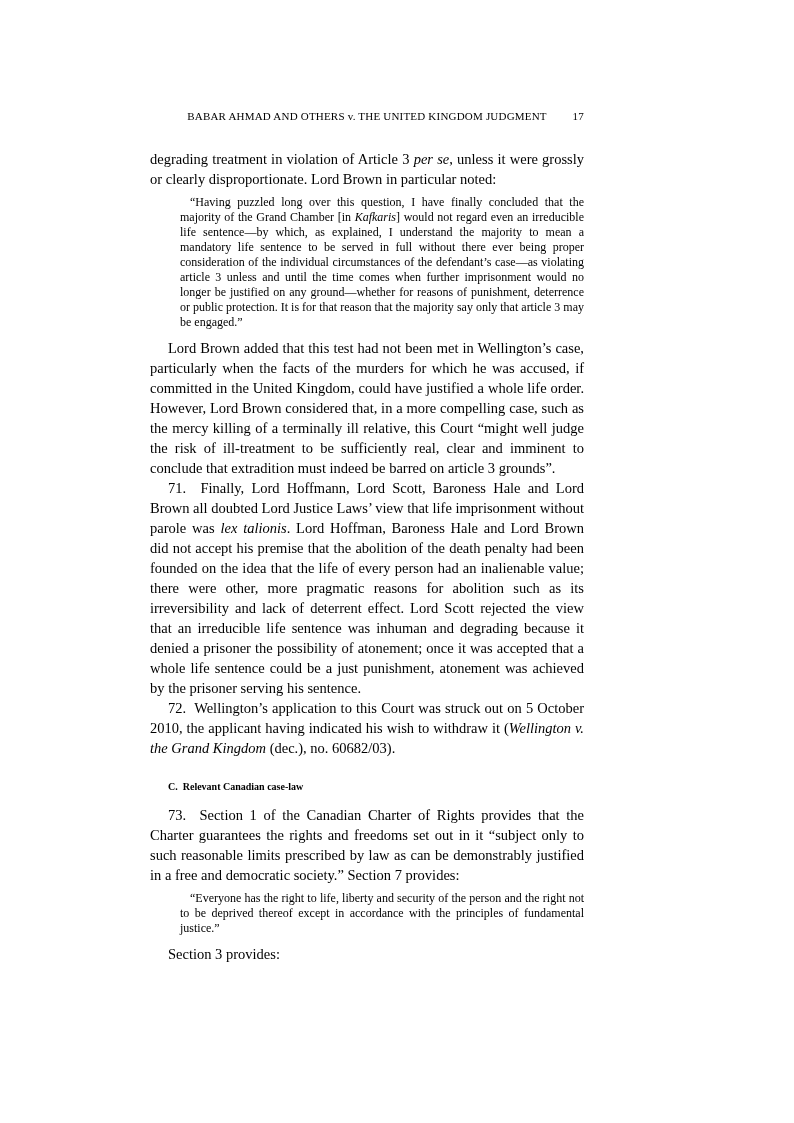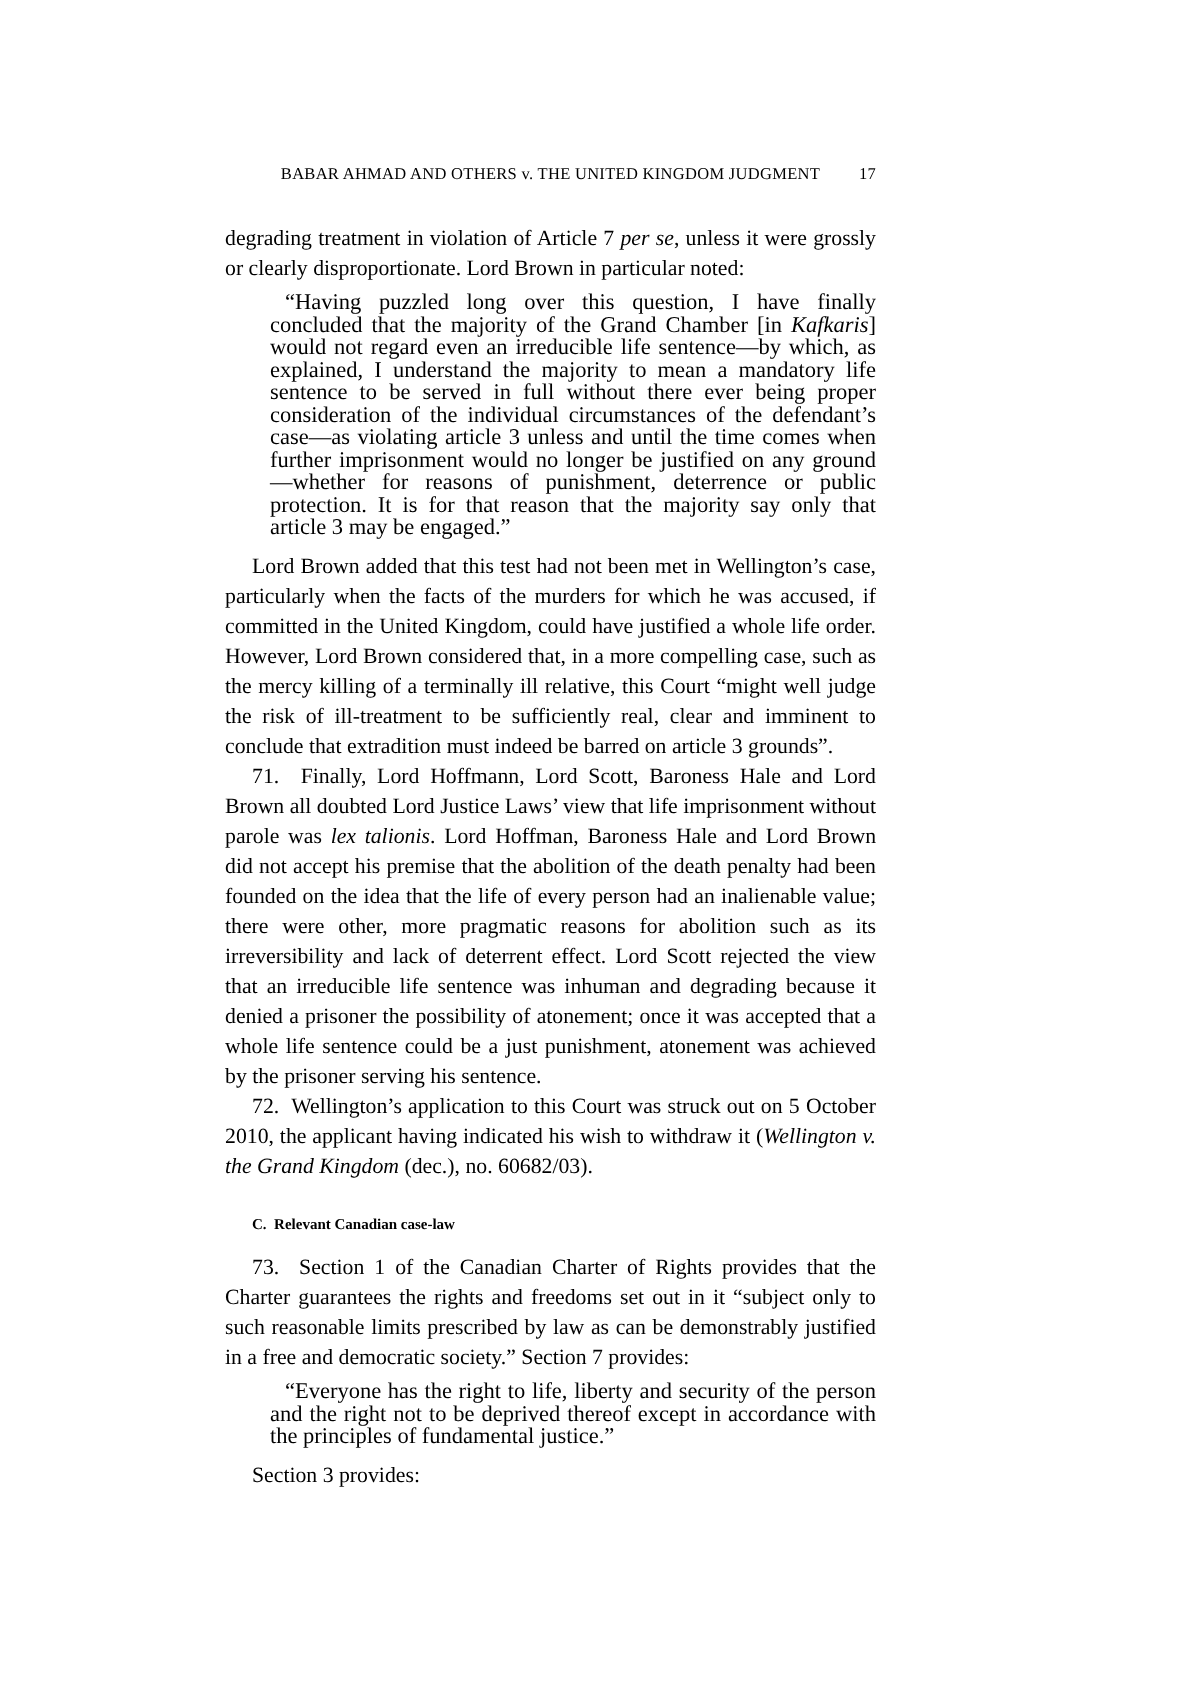--- a/index.html
+++ b/index.html
@@ -42,21 +42,21 @@
   }
   .paragraph {
     font-size: 14.5px;
     line-height: 20px;
     text-align: justify;
   }
   .paragraph.indent {
     text-indent: 18px;
   }
   .quote {
-    font-size: 15px;
+    font-size: 12px;
     line-height: 15px;
     text-align: justify;
     margin: 6px 0 8px 30px;
     text-indent: 10px;
   }
   .heading {
     font-size: 10px;
     font-weight: bold;
     margin: 23px 0 13px 18px;
   }
@@ -65,21 +65,21 @@
 </style>
 </head>
 <body>
 
 <div class="page">
   <div class="header">
     <span class="header-title">BABAR AHMAD AND OTHERS v. THE UNITED KINGDOM JUDGMENT</span>
     <span class="header-page-number">17</span>
   </div>
   <div class="doc-body">
-      <p class="block paragraph"><span class="seg">degrading treatment in violation of Article 7 </span><em class="seg">per se</em><span class="seg">, unless it were grossly or clearly disproportionate. Lord Brown in particular noted:</span></p>
+      <p class="block paragraph"><span class="seg">degrading treatment in violation of Article 3 </span><em class="seg">per se</em><span class="seg">, unless it were grossly or clearly disproportionate. Lord Brown in particular noted:</span></p>
       <p class="block quote"><span class="seg">“Having puzzled long over this question, I have finally concluded that the majority of the Grand Chamber [in </span><em class="seg">Kafkaris</em><span class="seg">] would not regard even an irreducible life sentence—by which, as explained, I understand the majority to mean a mandatory life sentence to be served in full without there ever being proper consideration of the individual circumstances of the defendant’s case—as violating article 3 unless and until the time comes when further imprisonment would no longer be justified on any ground—whether for reasons of punishment, deterrence or public protection. It is for that reason that the majority say only that article 3 may be engaged.”</span></p>
       <p class="block paragraph indent"><span class="seg">Lord Brown added that this test had not been met in Wellington’s case, particularly when the facts of the murders for which he was accused, if committed in the United Kingdom, could have justified a whole life order. However, Lord Brown considered that, in a more compelling case, such as the mercy killing of a terminally ill relative, this Court “might well judge the risk of ill-treatment to be sufficiently real, clear and imminent to conclude that extradition must indeed be barred on article 3 grounds”.</span></p>
       <p class="block paragraph indent"><span class="seg">71.&nbsp; Finally, Lord Hoffmann, Lord Scott, Baroness Hale and Lord Brown all doubted Lord Justice Laws’ view that life imprisonment without parole was </span><em class="seg">lex talionis</em><span class="seg">. Lord Hoffman, Baroness Hale and Lord Brown did not accept his premise that the abolition of the death penalty had been founded on the idea that the life of every person had an inalienable value; there were other, more pragmatic reasons for abolition such as its irreversibility and lack of deterrent effect. Lord Scott rejected the view that an irreducible life sentence was inhuman and degrading because it denied a prisoner the possibility of atonement; once it was accepted that a whole life sentence could be a just punishment, atonement was achieved by the prisoner serving his sentence.</span></p>
       <p class="block paragraph indent"><span class="seg">72.&nbsp; Wellington’s application to this Court was struck out on 5 October 2010, the applicant having indicated his wish to withdraw it (</span><em class="seg">Wellington v. the Grand Kingdom</em><span class="seg"> (dec.), no. 60682/03).</span></p>
       <h2 class="block heading"><span class="seg">C.&nbsp; Relevant Canadian case-law</span></h2>
       <p class="block paragraph indent"><span class="seg">73.&nbsp; Section 1 of the Canadian Charter of Rights provides that the Charter guarantees the rights and freedoms set out in it “subject only to such reasonable limits prescribed by law as can be demonstrably justified in a free and democratic society.” Section 7 provides:</span></p>
       <p class="block quote"><span class="seg">“Everyone has the right to life, liberty and security of the person and the right not to be deprived thereof except in accordance with the principles of fundamental justice.”</span></p>
       <p class="block paragraph indent"><span class="seg">Section 3 provides:</span></p>
     </div>
 </div>

